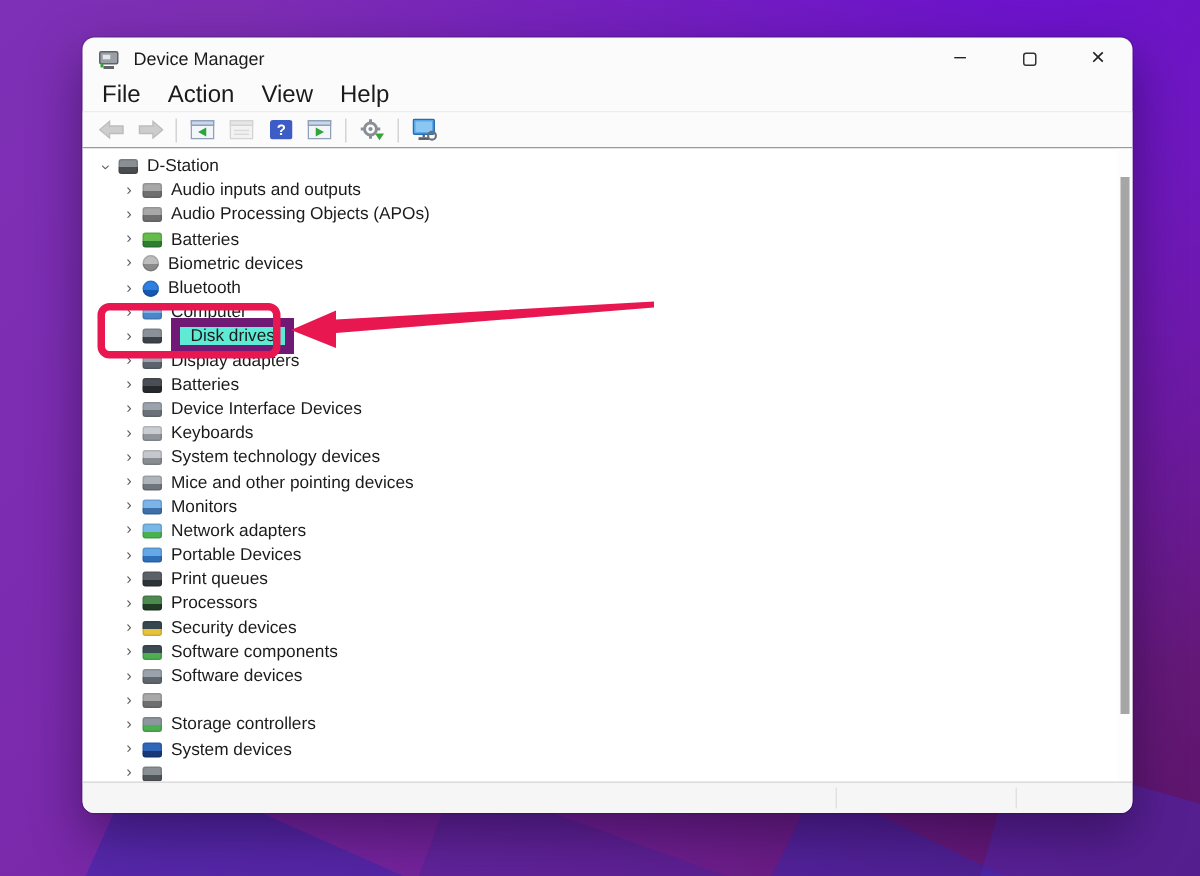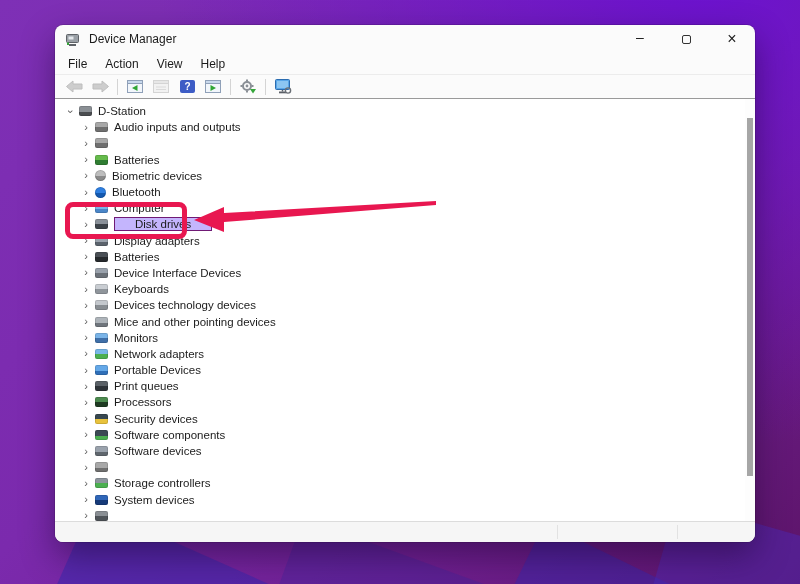--- a/index.html
+++ b/index.html
@@ -27,37 +27,37 @@
   .titlebar { height:28px; display:flex; align-items:center; padding-left:10px; flex:0 0 auto; }
   .title-icon { width:16px; height:16px; margin-right:8px; display:flex; align-items:center; }
   .title-text { font-size:12px; color:#1b1b1b; }
   .controls { margin-left:auto; display:flex; height:100%; }
   .win-btn { width:46px; height:100%; display:flex; align-items:center; justify-content:center; font-size:14px; color:#222; }
   .glyph-min { font-size:14px; margin-top:-4px; }
   .glyph-max { width:9px; height:9px; border:1px solid #333; border-radius:2px; }
   .glyph-close { font-size:16px; }
 
   .menubar { height:22px; display:flex; align-items:center; padding-left:4px; flex:0 0 auto; border-bottom:1px solid #ececec; }
-  .menu-item { font-size:12px; color:#1b1b1b; padding:2px 9px; }
+  .menu-item { font-size:16px; color:#1b1b1b; padding:2px 9px; }
 
   .toolbar { height:24px; display:flex; align-items:center; padding-left:6px; flex:0 0 auto; border-bottom:1px solid #9a9a9a; background:#fbfbfb; }
   .tb-btn { height:20px; min-width:24px; display:flex; align-items:center; justify-content:center; margin:0 1px; }
   .tb-btn.disabled { opacity:.55; }
   .tb-sep { width:1px; height:16px; background:#d4d4d4; margin:0 4px; }
 
   .treeview { position:relative; flex:1 1 auto; background:#ffffff; overflow:hidden; padding-top:4px; }
   .tree-row { height:16.2px; display:flex; align-items:center; white-space:nowrap; }
   .tree-row.lvl0 { padding-left:8px; }
   .tree-row.lvl1 { padding-left:24px; }
   .chev { width:14px; font-size:11px; color:#5f5f5f; text-align:center; flex:0 0 auto; line-height:1; }
   .chev.expanded { transform:rotate(90deg); }
   .dev-icon { width:13px; height:10px; border-radius:2px; margin:0 6px 0 2px; flex:0 0 auto; box-shadow:0 0 0 1px rgba(0,0,0,.12) inset; }
   .dev-icon.round { width:11px; height:11px; border-radius:50%; }
   .lbl { font-size:11.5px; color:#1b1b1b; }
-  .lbl.sel { background:#c4b5fd; border:1px solid #701a75; padding:0 20px; }
+  .lbl.sel { background:#5eead4; border:6px solid #701a75; padding:0 7px; }
 
   .scroll-track { position:absolute; right:0; top:0; width:10px; height:100%; background:#fdfdfd; }
   .scroll-thumb { position:absolute; right:2px; top:19px; width:6px; height:358px; background:#a6a6a6; }
 
   .statusbar { height:21px; flex:0 0 auto; background:#f6f6f6; border-top:1px solid #dcdcdc; position:relative; }
   .sb-div { position:absolute; top:3px; bottom:3px; width:1px; background:#e2e2e2; }
 
   .anno-rect {
     position:absolute; left:65px; top:202px; width:122px; height:37px;
     border:5px solid #e81750; border-radius:8px; z-index:5;
@@ -176,20 +176,21 @@
           <span class="lbl">D-Station</span>
         </div>
         <div class="tree-row lvl1">
           <span class="chev">›</span>
           <span class="dev-icon" style="background: linear-gradient(rgb(168, 168, 168) 55%, rgb(111, 111, 111) 55%);"></span>
           <span class="lbl">Audio inputs and outputs</span>
         </div>
         <div class="tree-row lvl1">
           <span class="chev">›</span>
           <span class="dev-icon" style="background: linear-gradient(rgb(168, 168, 168) 55%, rgb(111, 111, 111) 55%);"></span>
+          <span class="lbl">Audio Processing Objects (APOs)</span>
         </div>
         <div class="tree-row lvl1">
           <span class="chev">›</span>
           <span class="dev-icon" style="background: linear-gradient(rgb(102, 187, 76) 55%, rgb(47, 125, 50) 55%);"></span>
           <span class="lbl">Batteries</span>
         </div>
         <div class="tree-row lvl1">
           <span class="chev">›</span>
           <span class="dev-icon round" style="background: linear-gradient(rgb(189, 189, 189) 55%, rgb(138, 138, 138) 55%);"></span>
           <span class="lbl">Biometric devices</span>
@@ -225,21 +226,21 @@
           <span class="lbl">Device Interface Devices</span>
         </div>
         <div class="tree-row lvl1">
           <span class="chev">›</span>
           <span class="dev-icon" style="background: linear-gradient(rgb(201, 205, 210) 55%, rgb(143, 149, 155) 55%);"></span>
           <span class="lbl">Keyboards</span>
         </div>
         <div class="tree-row lvl1">
           <span class="chev">›</span>
           <span class="dev-icon" style="background: linear-gradient(rgb(196, 200, 205) 55%, rgb(136, 141, 146) 55%);"></span>
-          <span class="lbl">Devices technology devices</span>
+          <span class="lbl">System technology devices</span>
         </div>
         <div class="tree-row lvl1">
           <span class="chev">›</span>
           <span class="dev-icon" style="background: linear-gradient(rgb(174, 180, 186) 55%, rgb(111, 117, 124) 55%);"></span>
           <span class="lbl">Mice and other pointing devices</span>
         </div>
         <div class="tree-row lvl1">
           <span class="chev">›</span>
           <span class="dev-icon" style="background: linear-gradient(rgb(122, 180, 232) 55%, rgb(63, 111, 168) 55%);"></span>
           <span class="lbl">Monitors</span>

